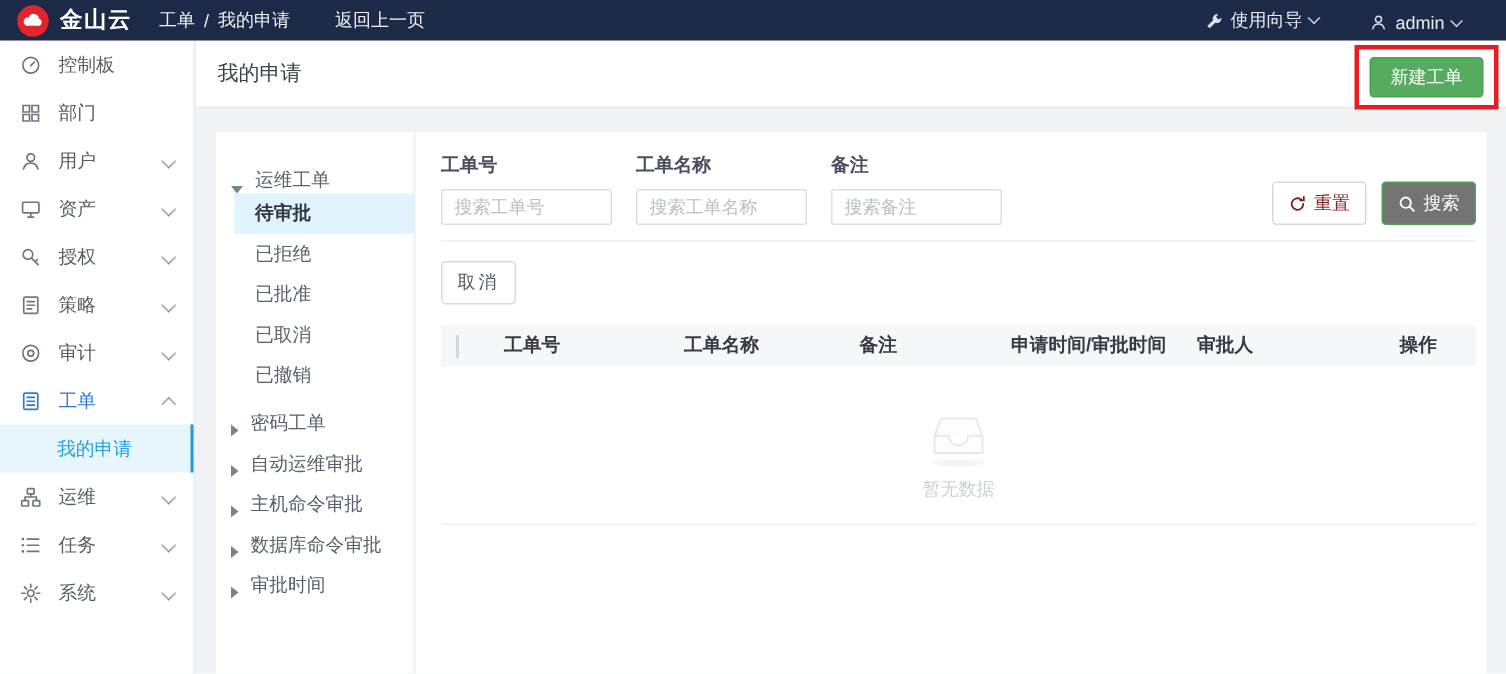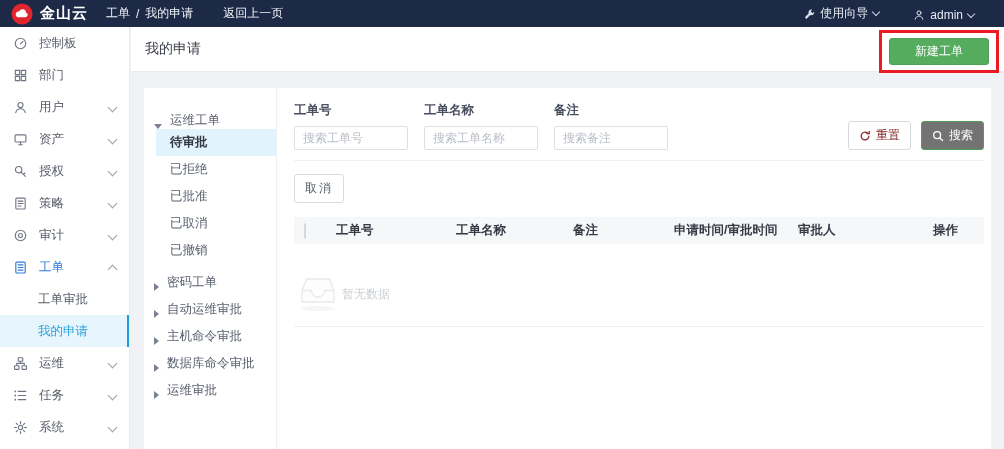--- a/index.html
+++ b/index.html
@@ -37,21 +37,21 @@
           color:#565c68;cursor:pointer}
   .sb-sub.active{background:#e7f5fd;color:#2aa0dc;border-right:2px solid #1f9bd8}
 
   
   .main-header{position:absolute;left:131px;top:27px;right:0;height:44px;background:#fff;
                border-bottom:1px solid #e9ebee;z-index:10}
   .page-title{position:absolute;left:14px;top:0;height:44px;display:flex;align-items:center;
               font-size:14px;color:#3c414b}
   .annot{position:absolute;right:5px;top:3px;border:3px solid #ea1b22;padding:5px 7px}
   .btn-new{background:#55ab5e;border:1px solid #4da057;color:#fff;font-size:12px;
-           padding:4px 25px;border-radius:3px;cursor:pointer;
+           padding:4px 13px;border-radius:3px;cursor:pointer;
            font-family:"Liberation Sans","DejaVu Sans",sans-serif}
 
   
   .card{position:absolute;left:144px;top:88px;right:13px;bottom:0;background:#fff;z-index:10}
 
   
   .tree{position:absolute;left:0;top:0;width:133px;bottom:0;border-right:1px solid #edeff2;
         padding-top:14px;box-sizing:border-box}
   .tree-row{height:27px;display:flex;align-items:flex-end;gap:8px;padding-left:10px;
             font-size:12.5px;color:#59606e;cursor:pointer;white-space:nowrap}
@@ -82,21 +82,21 @@
               border-radius:3px;color:#555b66;font-size:12px;padding:5px 10px;letter-spacing:2px;
               cursor:pointer;font-family:"Liberation Sans","DejaVu Sans",sans-serif}
 
   
   .thead{margin-top:14px;height:27px;background:#f6f7f9;display:flex;align-items:center;
          font-size:12.5px;font-weight:bold;color:#363b45}
   .col-check{width:42px;padding-left:10px;box-sizing:border-box}
   .checkbox{width:13px;height:13px;border:1px solid #d4d7dc;border-radius:2px;background:#fff;cursor:pointer}
   .col-id{width:120px}.col-name{width:117px}.col-note{width:101px}
   .col-time{width:124px}.col-approver{width:135px}.col-action{flex:1}
-  .empty{display:flex;flex-direction:row;align-items:center;padding:26px 0 14px;
+  .empty{display:flex;flex-direction:column;align-items:center;padding:26px 0 14px;
          border-bottom:1px solid #eef0f3}
   .empty-text{font-size:12px;color:#ccd0d6;margin-top:6px}
 </style>
 </head>
 <body>
 
 <div class="topbar">
   <div class="logo">
     <span>
       <svg width="22" height="22" viewBox="0 0 22 22">
@@ -216,23 +216,20 @@
     <span class="ic">
       <svg width="15" height="15" viewBox="0 0 16 16" fill="none" stroke="currentColor" stroke-width="1.2" stroke-linecap="round">
         <rect x="3" y="2.2" width="10" height="11.6" rx="1"></rect>
           <path d="M5.4 5.2h5.2M5.4 8h5.2M5.4 10.8h5.2"></path>
       </svg>
       </span>
     <span>工单</span>
     <span class="chev up"></span>
   </div>
 
-  <div class="sb-sub">
-    <span>工单审批</span>
-  </div>
   <div class="sb-sub active">
     <span>我的申请</span>
   </div>
 
   <div class="sb-item">
     <span class="ic">
       <svg width="15" height="15" viewBox="0 0 16 16" fill="none" stroke="currentColor" stroke-width="1.2">
         <rect x="5.6" y="1.8" width="4.8" height="3.8" rx=".5"></rect>
           <rect x="1.6" y="10.4" width="4.8" height="3.8" rx=".5"></rect>
         <rect x="9.6" y="10.4" width="4.8" height="3.8" rx=".5"></rect>
@@ -307,21 +304,21 @@
     <div class="tree-row">
       <span class="tri-right"></span>
       <span>主机命令审批</span>
     </div>
     <div class="tree-row">
       <span class="tri-right"></span>
       <span>数据库命令审批</span>
     </div>
     <div class="tree-row">
       <span class="tri-right"></span>
-      <span>运维审批</span>
+      <span>审批时间</span>
     </div>
   </div>
 
   <div class="content">
 
     <div class="filter-row">
       <div class="field">
         <div class="field-label">工单号</div>
         <input type="text" placeholder="搜索工单号" style="">
       </div>

